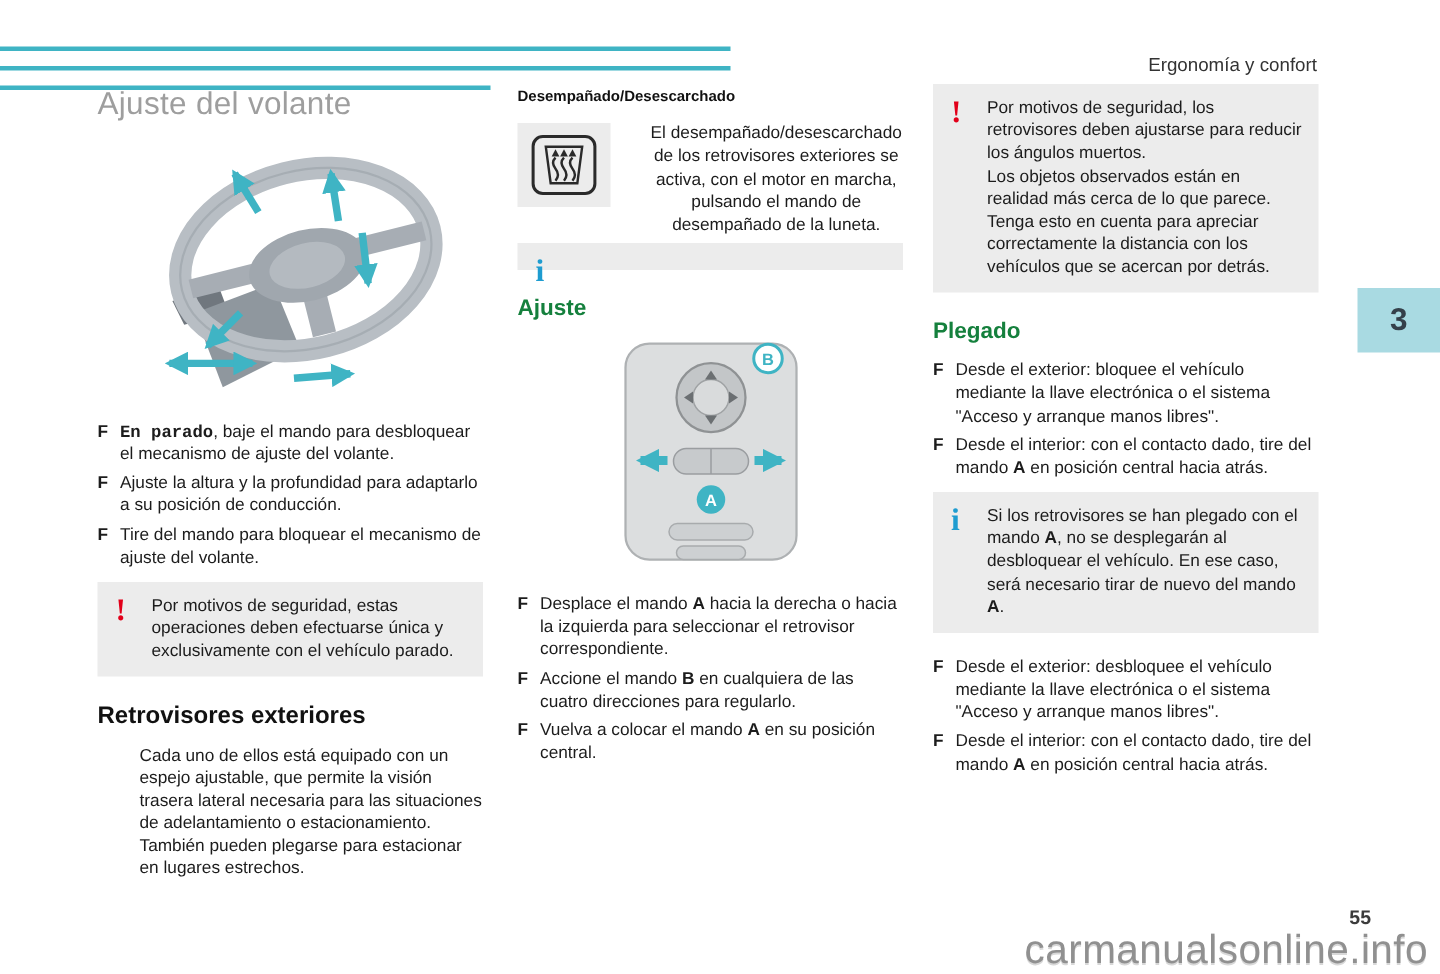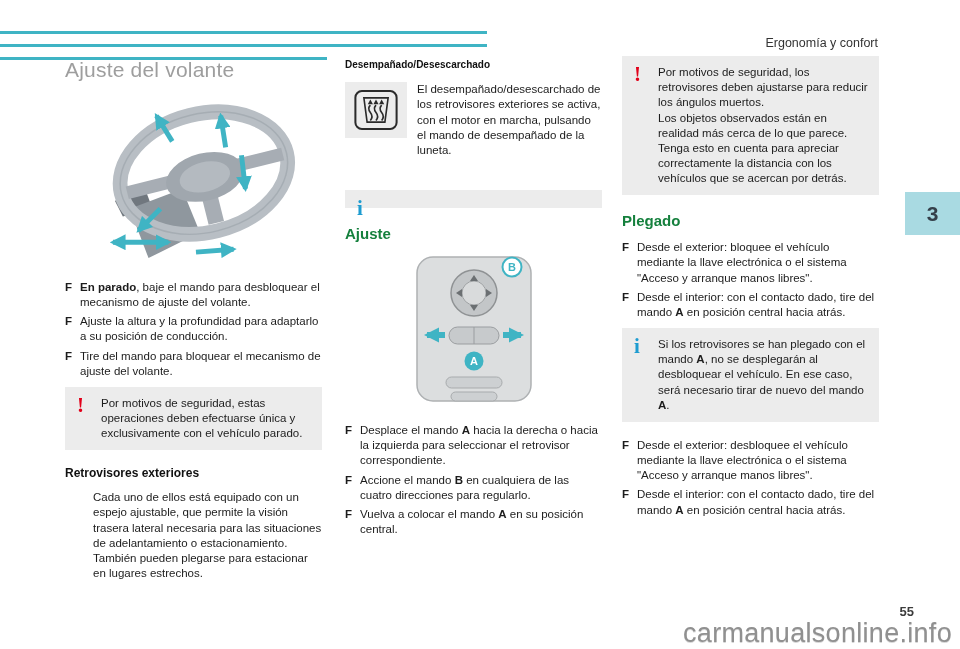--- a/index.html
+++ b/index.html
@@ -22,41 +22,41 @@
   }
 
   .col { position:absolute; width:257px; font-size:11.5px; line-height:1.32; }
   .col1 { left:65px;  top:56px; }
   .col2 { left:345px; top:58px; }
   .col3 { left:622px; top:56px; }
 
   .graytitle { font-size:21px; font-weight:400; color:#9e9e9e; letter-spacing:.2px; margin-bottom:6px; }
   .boldheading  { font-size:10px; font-weight:bold; color:#111; margin-bottom:11px; }
   .subheading   { font-size:15px; font-weight:bold; color:#15803d; margin:4px 0 9px 0; }
-  .subheading2  { font-size:12px; font-weight:bold; color:#111; margin:2px 0 8px 0; }
+  .subheading2  { font-size:16px; font-weight:bold; color:#111; margin:2px 0 8px 0; }
 
   .fig { text-align:center; }
   .fig.wheel { margin:2px 0 10px 0; }
   .fig.mirror { margin:4px 0 14px 0; }
 
   .bullets { margin-bottom:8px; }
   .bullet { display:flex; margin-bottom:4px; }
   .bmark { flex:0 0 15px; font-weight:bold; color:#1c1c1c; }
   .btext { flex:1; }
 
   .box { position:relative; background:#ececec; padding:9px 10px 9px 36px; margin-bottom:16px; }
   .box p { white-space:pre-line; }
   .bicon { position:absolute; left:12px; top:8px; font-weight:bold; font-size:21px; line-height:1;
            font-family:"Liberation Serif", serif; }
   .bicon.warn { color:#e2001a; }
   .bicon.infoi { color:#1e9cd0; }
 
   .pre { white-space:pre-line;margin-left:28px; }
 
-  .defrost-row { display:flex; gap:10px; margin-bottom:32px; }
+  .defrost-row { display:flex; gap:26px; margin-bottom:4px;text-align:center; }
   .iconbox { flex:0 0 62px; height:56px; background:#ececec; display:flex; align-items:center; justify-content:center; }
   .defrost-row p { flex:1; }
 
   .pagenum { position:absolute; right:46px; top:604px; font-size:13px; font-weight:bold; color:#3c3c3c; }
   .watermark {
     position:absolute; right:8px; top:618px; font-size:27px; color:#909090;
     letter-spacing:.3px; text-shadow:0 1px 0 #d8d8d8;
   }
 </style>
 </head>
@@ -100,21 +100,21 @@
         <line x1="86" y1="120" x2="64" y2="142" marker-end="url(#ah)"></line>
         <line x1="38" y1="154" x2="94" y2="154" marker-start="url(#ah)" marker-end="url(#ah)"></line>
         <line x1="122" y1="164" x2="160" y2="161" marker-end="url(#ah)"></line>
       </g>
     </svg>
   </div>
 
   <div class="bullets">
     <div class="bullet">
       <span class="bmark">F</span>
-      <p class="btext"><span style="font-weight: bold;">En parado</span><span>, baje el mando para desbloquear el mecanismo de ajuste del volante.</span></p>
+      <p class="btext"><span style="font-weight: bold; font-family: Liberation Mono, monospace;">En parado</span><span>, baje el mando para desbloquear el mecanismo de ajuste del volante.</span></p>
     </div>
     <div class="bullet">
       <span class="bmark">F</span>
       <p class="btext"><span>Ajuste la altura y la profundidad para adaptarlo a su posición de conducción.</span></p>
     </div>
     <div class="bullet">
       <span class="bmark">F</span>
       <p class="btext"><span>Tire del mando para bloquear el mecanismo de ajuste del volante.</span></p>
     </div>
   </div>

